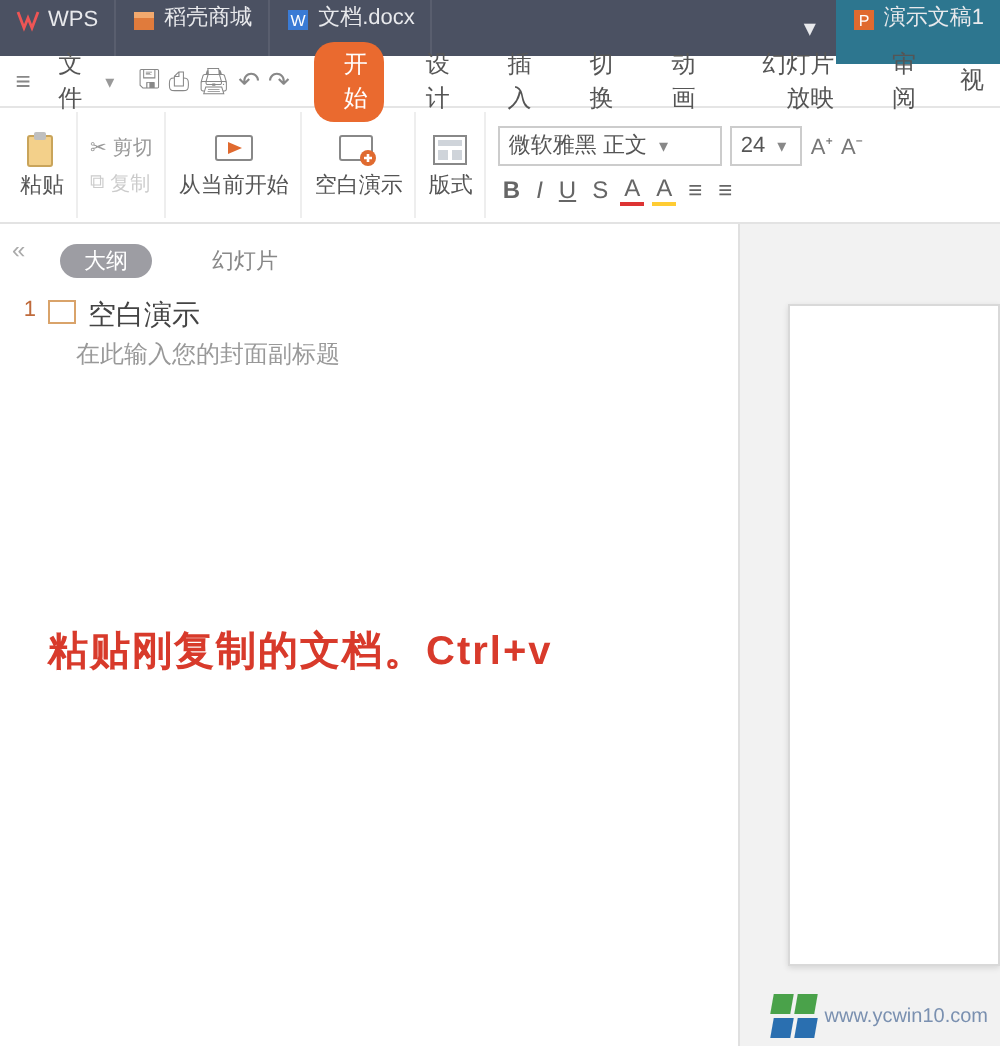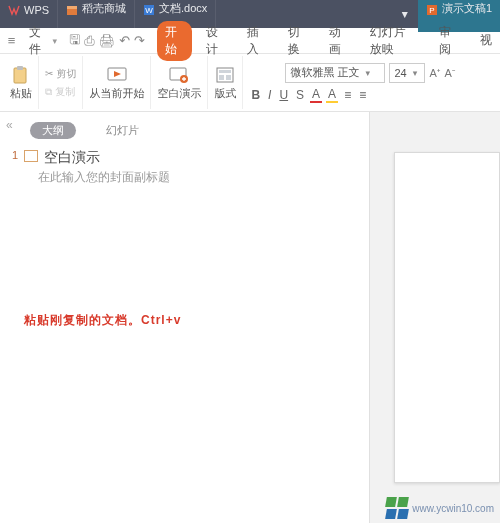--- a/index.html
+++ b/index.html
@@ -10,21 +10,21 @@
   .titlebar .tb-item.active { background: #2d768f; }
   .titlebar .tb-ico { width: 12px; height: 12px; display: inline-flex; align-items: center; justify-content: center; }
   .titlebar .spacer { flex: 1; }
   .titlebar .winbtn { width: 26px; display: flex; align-items: center; justify-content: center; font-size: 12px; }
 
   .menubar { height: 26px; background: #fff; border-bottom: 1px solid #e5e5e5; display: flex; align-items: center; font-size: 12px; color: #555; }
   .home-icon { width: 26px; display: flex; align-items: center; justify-content: center; color: #888; font-size: 13px; }
   .file-btn { display: flex; align-items: center; gap: 3px; padding: 0 6px; }
   .qat { display: flex; align-items: center; gap: 4px; padding: 0 6px; color: #888; }
   .qat span { font-size: 13px; }
-  .menutabs { display: flex; align-items: center; gap: 6px; margin-left: 6px; }
+  .menutabs { display: flex; align-items: center; gap: 6px; margin-left: 6px; text-align: right; }
   .menutabs .mtab { padding: 3px 8px; border-radius: 10px; font-size: 12px; color: #555; }
   .menutabs .mtab.active { background: #ea6a2f; color: #fff; }
 
   .ribbon { height: 58px; background: #fff; border-bottom: 1px solid #e3e3e3; display: flex; align-items: center; padding: 2px 4px; font-size: 11px; color: #555; }
   .rgroup { display: flex; flex-direction: column; align-items: center; justify-content: center; padding: 0 6px; border-right: 1px solid #eee; height: 100%; }
   .rgroup .big { font-size: 11px; text-align: center; line-height: 1.2; }
   .rgroup .bigicon { width: 22px; height: 20px; margin-bottom: 2px; display:flex; align-items:center; justify-content:center; }
   .rgroup.small-col { align-items: flex-start; gap: 4px; font-size: 10px; color:#999; }
   .rgroup.small-col .sline { display:flex; align-items:center; gap:3px; }
   .fontbox { display:flex; flex-direction: column; gap: 4px; padding: 4px 6px; }
@@ -37,21 +37,21 @@
   .outline { width: 370px; background:#fff; border-right:1px solid #e0e0e0; position:relative; padding: 6px 0; font-size:12px; color:#555; }
   .outline-head { display:flex; align-items:center; gap:18px; padding: 4px 30px; }
   .chevleft { position:absolute; left:6px; top:6px; color:#aaa; font-size:12px; }
   .pill { background:#9d9da3; color:#fff; border-radius:10px; padding:1px 12px; font-size:11px; }
   .pill.inactive { background:transparent; color:#888; }
   .slide-entry { display:flex; align-items:flex-start; gap:6px; padding:6px 8px 2px 8px; }
   .slide-num { width:10px; color:#bf6a3b; font-size:11px; text-align:right; }
   .slide-thumb { width:14px; height:12px; border:1px solid #d9a36a; background:#fff; margin-top:1px; }
   .slide-title { font-size:14px; color:#444; }
   .slide-sub { font-size:12px; color:#999; padding-left: 38px; }
-  .annot { position:absolute; left:24px; top:200px; color:#d83a2b; font-size:12px; font-weight:600; letter-spacing:1px; }
+  .annot { position:absolute; left:24px; top:200px; color:#d83a2b; font-size:20px; font-weight:600; letter-spacing:1px; }
 
   .canvas { flex:1; background:#f2f2f2; position:relative; }
   .page { position:absolute; left:24px; top:40px; right:0; bottom:40px; background:#fff; border:1px solid #d9d9d9; box-shadow:0 1px 3px rgba(0,0,0,0.12); }
 
   .watermark { position:absolute; right:6px; bottom:4px; display:flex; align-items:center; gap:6px; font-size:14px; color:#4d6b94; }
   .watermark .wm-logo { width:22px; height:22px; display:grid; grid-template-columns:1fr 1fr; grid-template-rows:1fr 1fr; gap:2px; }
   .watermark .wm-logo span:nth-child(1){ background:#4aa24a; transform:skewX(-10deg);} 
   .watermark .wm-logo span:nth-child(2){ background:#4aa24a; transform:skewX(-10deg);} 
   .watermark .wm-logo span:nth-child(3){ background:#2a6fb0; transform:skewX(-10deg);} 
   .watermark .wm-logo span:nth-child(4){ background:#2a6fb0; transform:skewX(-10deg);} 
@@ -177,21 +177,21 @@
           <rect x="1" y="1" width="16" height="14" fill="#fff" stroke="#888"></rect>
           <rect x="3" y="3" width="12" height="3" fill="#cfd4da"></rect>
           <rect x="3" y="8" width="5" height="5" fill="#cfd4da"></rect>
           <rect x="10" y="8" width="5" height="5" fill="#cfd4da"></rect>
         </svg>
     </div>
     <div class="big">版式</div>
   </div>
   <div class="fontbox">
     <div class="fontrow">
-      <div class="fsel" style="width:100px;margin-left:36px;">
+      <div class="fsel" style="width:112px;">
         <span>微软雅黑 正文</span>
         <span class="dd">▾</span>
       </div>
       <div class="fsel" style="width:36px;">
         <span>24</span>
         <span class="dd">▾</span>
       </div>
       <span style="font-size:11px;color:#777;">A⁺</span>
       <span style="font-size:11px;color:#777;">A⁻</span>
     </div>

